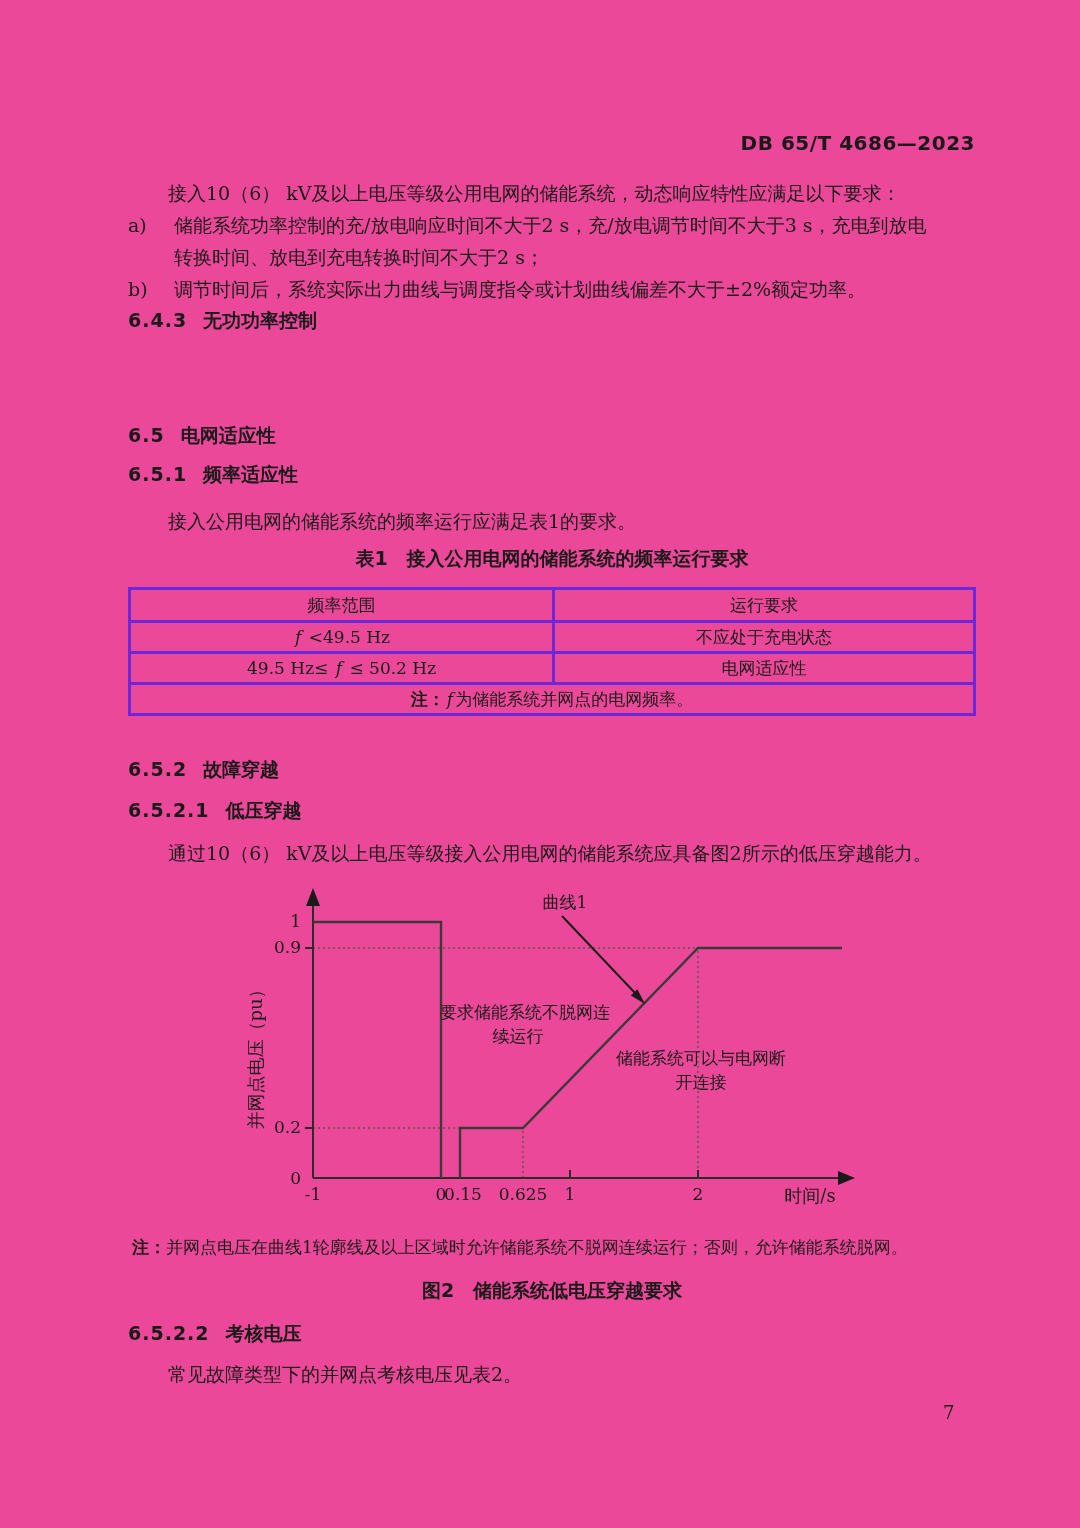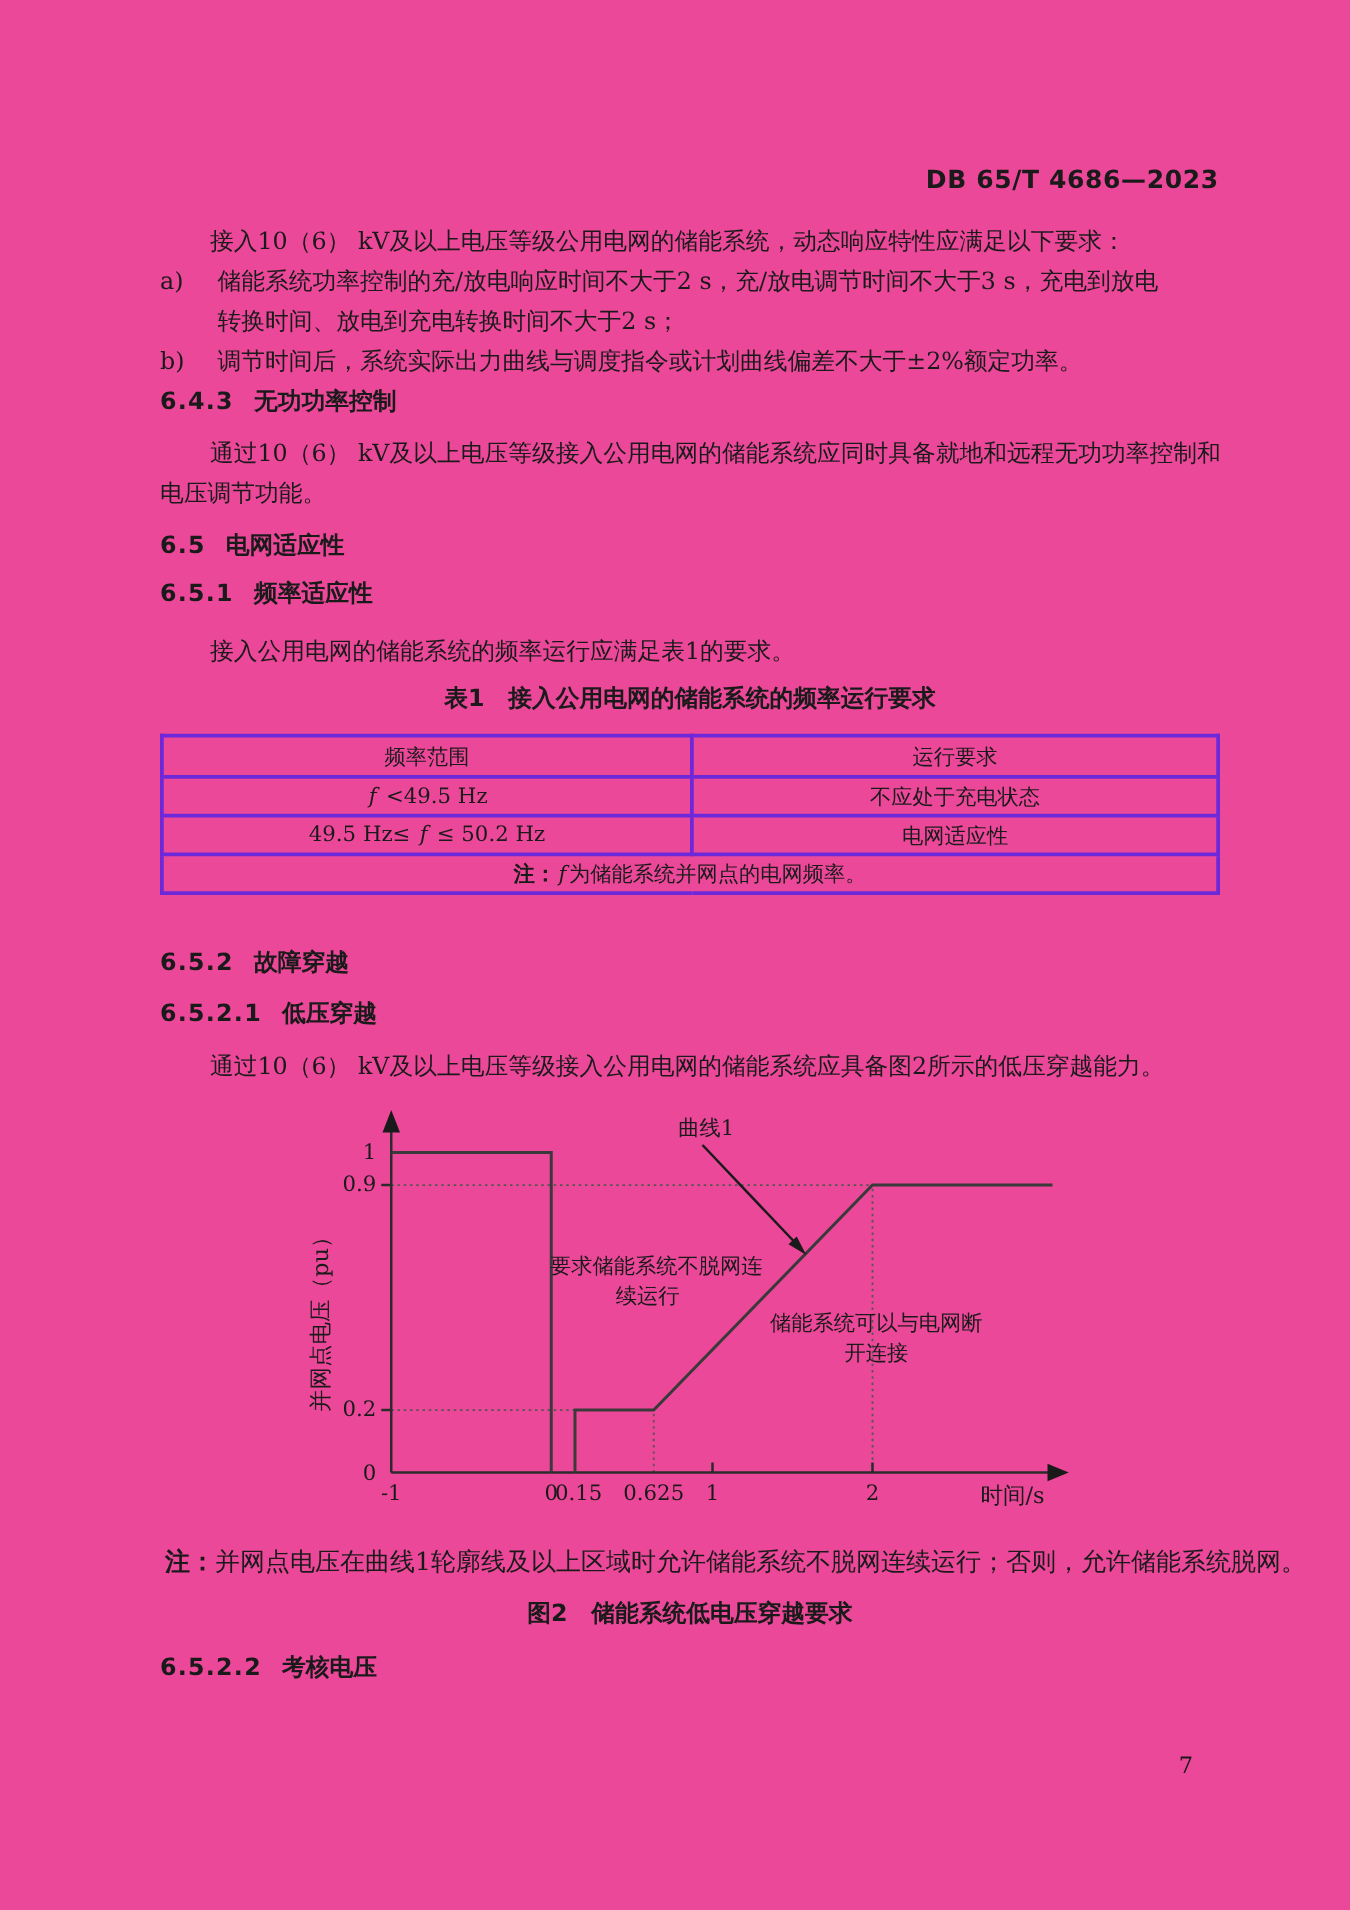--- a/index.html
+++ b/index.html
@@ -41,21 +41,21 @@
   table.freq td{
     border:3px solid #6d28d9;
     text-align:center;
     height:28px;
     padding:0 6px;
   }
   table.freq{border:2px solid #222;}
   td.note-cell{text-align:left;padding-left:12px;}
   .fvar{font-style:italic;font-family:"DejaVu Serif", serif;padding:0 2px;}
   .note-label{font-family:"DejaVu Sans", sans-serif;font-weight:bold;}
-  .fig-note{font-size:20px;white-space:nowrap;}
+  .fig-note{font-size:17px;white-space:nowrap;}
   .page-num{font-size:18px;}
   svg text{fill:#1a1a1a;}
 </style>
 </head>
 <body>
 
 <div class="page">
 
   <div class="abs doc-code" style="top:131px;right:105px;">DB 65/T 4686—2023</div>
 
@@ -71,24 +71,20 @@
     <div class="list-item">
       <span class="list-marker">b)</span>
       <div>
         <div class="line">调节时间后，系统实际出力曲线与调度指令或计划曲线偏差不大于±2%额定功率。</div>
       </div>
     </div>
   </div>
 
   <div class="abs heading" style="top:308px;left:128px;">
     <span class="num">6.4.3</span><span>无功功率控制</span>
-  </div>
-  <div class="abs body-block" style="top:347px;left:128px;">
-    <div class="line indent">通过10（6） kV及以上电压等级接入公用电网的储能系统应同时具备就地和远程无功功率控制和</div>
-    <div class="line">电压调节功能。</div>
   </div>
 
   <div class="abs heading" style="top:423px;left:128px;">
     <span class="num">6.5</span><span>电网适应性</span>
   </div>
   <div class="abs heading" style="top:462px;left:128px;">
     <span class="num">6.5.1</span><span>频率适应性</span>
   </div>
   <div class="abs body-block" style="top:505px;left:128px;">
     <div class="line indent">接入公用电网的储能系统的频率运行应满足表1的要求。</div>
@@ -184,16 +180,19 @@
 
   <div class="abs fig-note" style="top:1236px;left:132px;">
     <span class="note-label">注：</span><span>并网点电压在曲线1轮廓线及以上区域时允许储能系统不脱网连续运行；否则，允许储能系统脱网。</span>
   </div>
 
   <div class="abs caption" style="top:1278px;left:128px;">图2　储能系统低电压穿越要求</div>
 
   <div class="abs heading" style="top:1321px;left:128px;">
     <span class="num">6.5.2.2</span><span>考核电压</span>
   </div>
+  <div class="abs body-block" style="top:1358px;left:128px;">
+    <div class="line indent">常见故障类型下的并网点考核电压见表2。</div>
+  </div>
 
   <div class="abs page-num" style="top:1402px;left:943px;">7</div>
 
 </div>
 
 </body></html>

